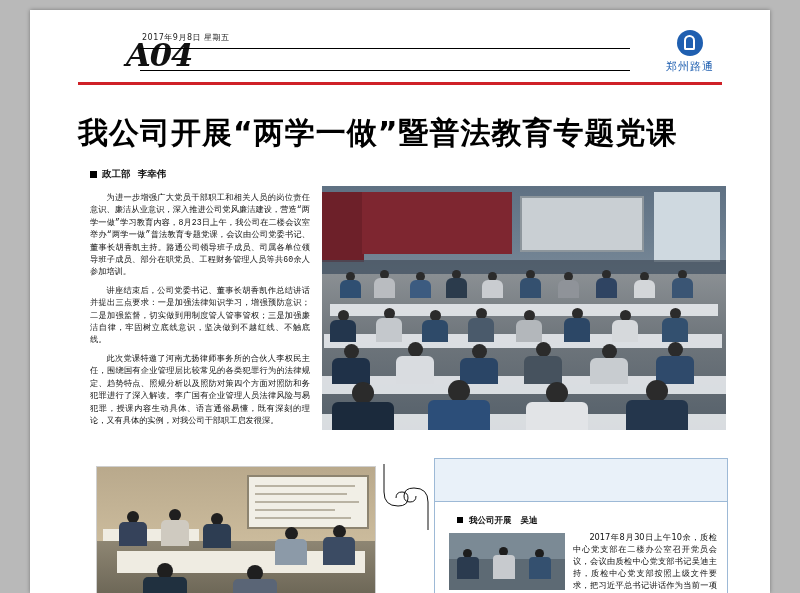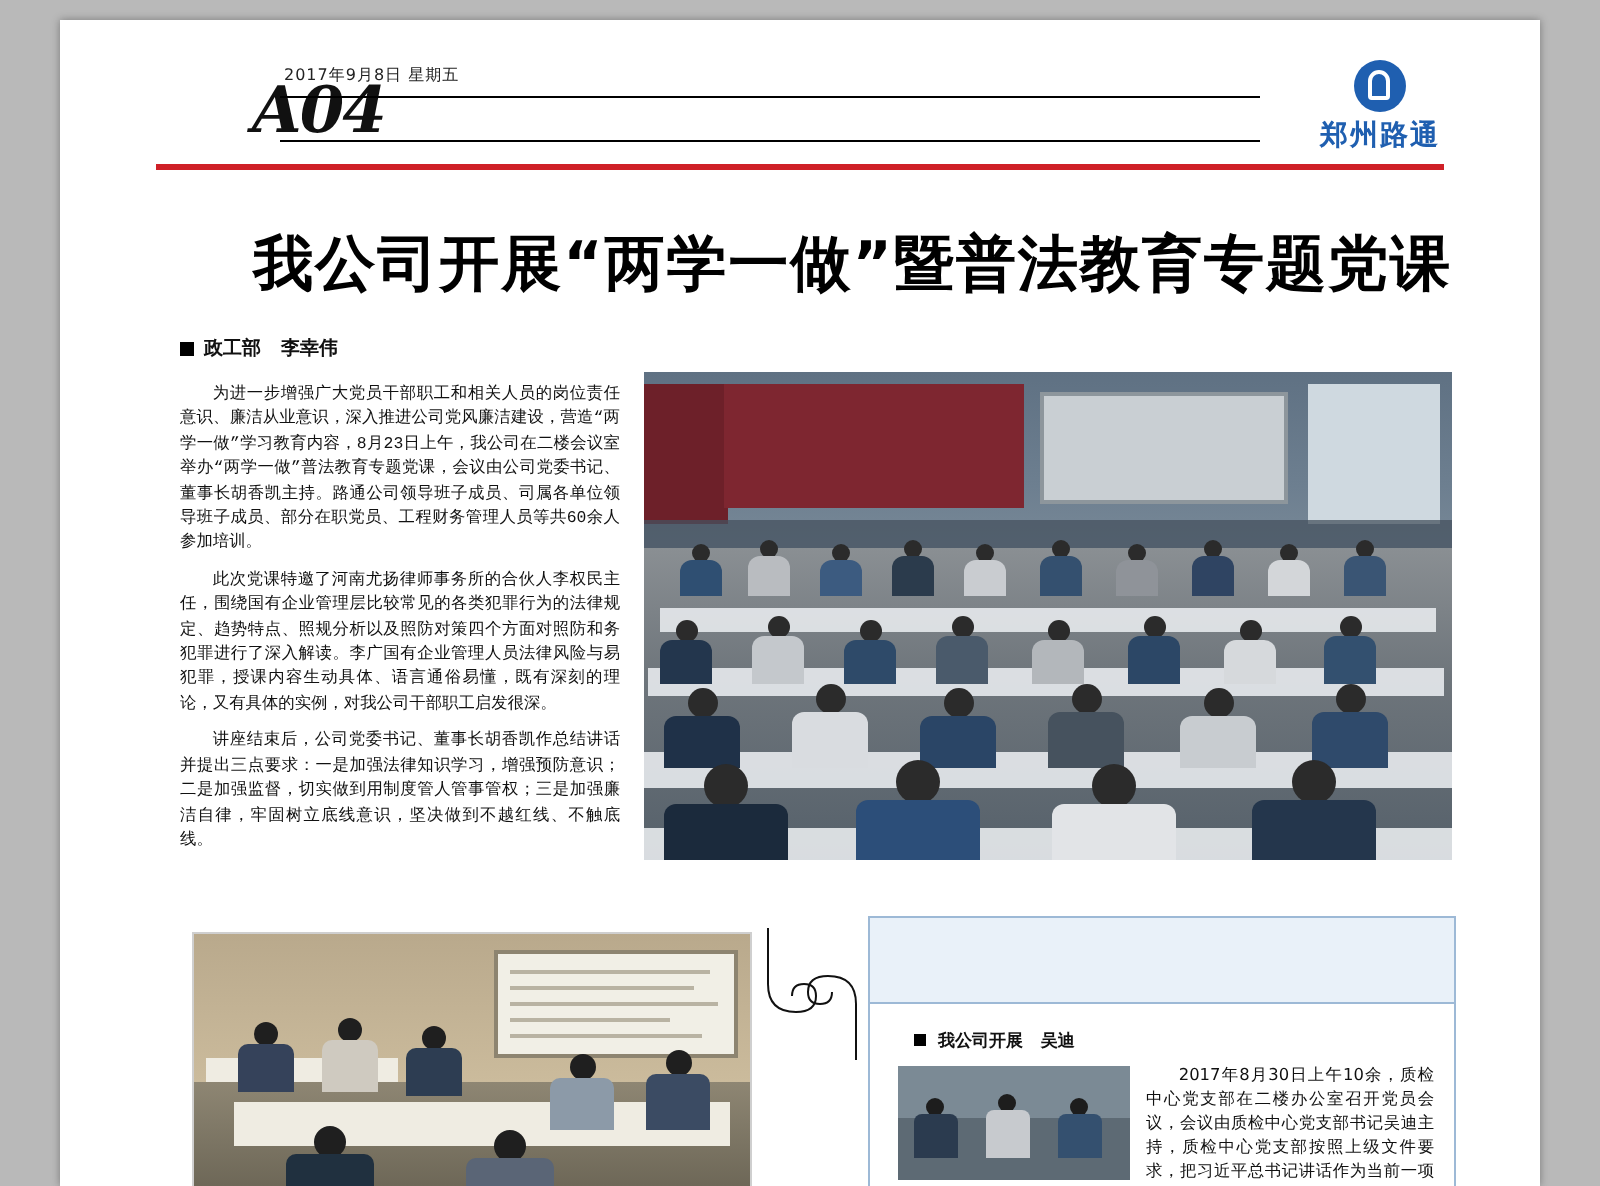--- a/index.html
+++ b/index.html
@@ -101,46 +101,46 @@
   .logo-mark:before {
     content: "";
     position: absolute;
     left: 7px; top: 5px;
     width: 11px; height: 15px;
     border: 2px solid #fff;
     border-radius: 6px 6px 2px 2px;
     box-sizing: border-box;
   }
   .logo-text {
-    font-size: 14px;
-    font-weight: bold;
+    font-size: 11px;
+    font-weight: normal;
     color: #1f5fb0;
     letter-spacing: 1px;
   }
   
   .headline {
     position: absolute;
     left: 48px;
     top: 104px;
     width: 648px;
     font-family: "DejaVu Sans", "Liberation Sans", sans-serif;
     font-weight: bold;
     font-size: 30px;
     color: #000;
     letter-spacing: 1px;
     line-height: 38px;
-    text-align: right;
   }
   .byline {
     position: absolute;
     left: 72px;
     top: 158px;
     font-size: 9.5px;
     color: #111;
     font-weight: bold;
+    font-family: Liberation Serif, serif;
   }
   .byline-square {
     position: absolute;
     left: 60px;
     top: 161px;
     width: 7px;
     height: 7px;
     background: #000;
   }
   
@@ -330,22 +330,22 @@
   <div class="headline">我公司开展“两学一做”暨普法教育专题党课</div>
   <div class="byline-square"></div>
   <div class="byline">
     <span>政工部</span>
     &nbsp;
     <span>李幸伟</span>
   </div>
 
   <div class="bodytext">
     <p>为进一步增强广大党员干部职工和相关人员的岗位责任意识、廉洁从业意识，深入推进公司党风廉洁建设，营造“两学一做”学习教育内容，8月23日上午，我公司在二楼会议室举办“两学一做”普法教育专题党课，会议由公司党委书记、董事长胡香凯主持。路通公司领导班子成员、司属各单位领导班子成员、部分在职党员、工程财务管理人员等共60余人参加培训。</p>
+    <p>讲座结束后，公司党委书记、董事长胡香凯作总结讲话并提出三点要求：一是加强法律知识学习，增强预防意识；二是加强监督，切实做到用制度管人管事管权；三是加强廉洁自律，牢固树立底线意识，坚决做到不越红线、不触底线。</p>
     <p>此次党课特邀了河南尤扬律师事务所的合伙人李权民主任，围绕国有企业管理层比较常见的各类犯罪行为的法律规定、趋势特点、照规分析以及照防对策四个方面对照防和务犯罪进行了深入解读。李广国有企业管理人员法律风险与易犯罪，授课内容生动具体、语言通俗易懂，既有深刻的理论，又有具体的实例，对我公司干部职工启发很深。</p>
-    <p>讲座结束后，公司党委书记、董事长胡香凯作总结讲话并提出三点要求：一是加强法律知识学习，增强预防意识；二是加强监督，切实做到用制度管人管事管权；三是加强廉洁自律，牢固树立底线意识，坚决做到不越红线、不触底线。</p>
   </div>
 
   <div class="photo-main">
     <div class="room-wall"></div>
     <div class="stage-red2"></div>
     <div class="stage-red"></div>
     <div class="screen"></div>
     <div class="window"></div>
     <div class="wall-band"></div>
     <div class="floor"></div>

